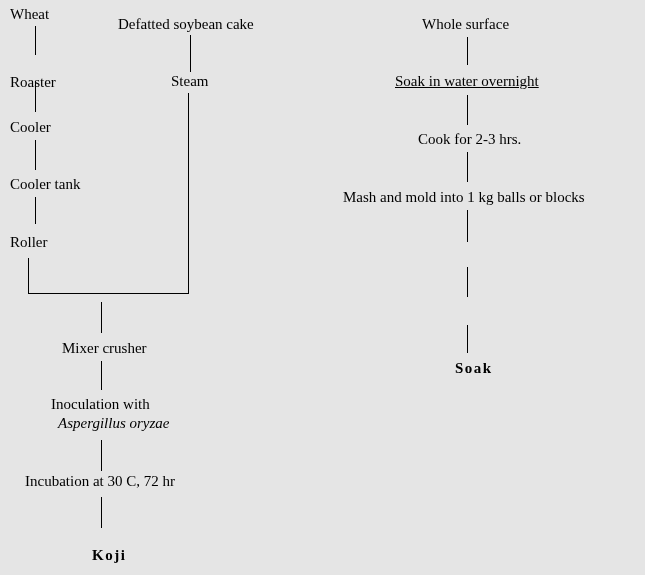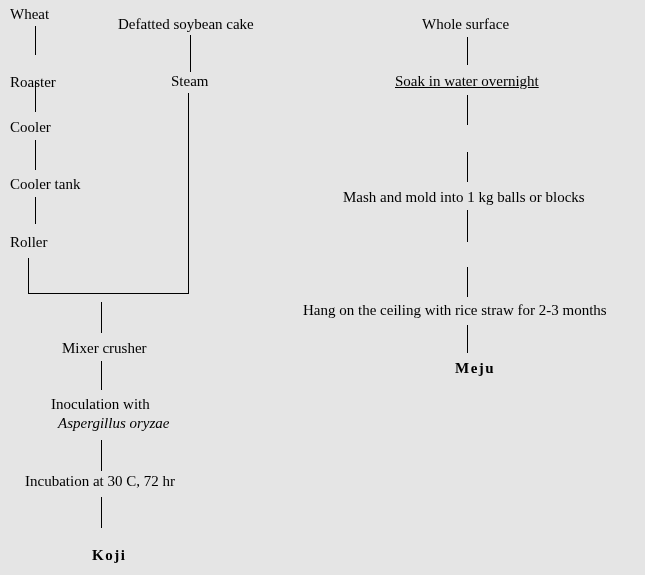--- a/index.html
+++ b/index.html
@@ -66,23 +66,23 @@
   <div class="vline" style="left:190px; top:35px;  height:37px;"></div>
   <div class="vline" style="left:188px; top:93px;  height:200px;"></div>
   <div class="hline" style="left:28px;  top:293px; width:161px;"></div>
   <div class="vline" style="left:101px; top:302px; height:31px;"></div>
   <div class="vline" style="left:101px; top:361px; height:29px;"></div>
   <div class="vline" style="left:101px; top:440px; height:31px;"></div>
   <div class="vline" style="left:101px; top:497px; height:31px;"></div>
 
   <span class="label" style="left:422px; top:17px;">Whole surface</span>
   <span class="label" style="left:395px; top:74px;text-decoration:underline;">Soak in water overnight</span>
+  <span class="label" style="left:418px; top:132px;">Cook for 2-3 hrs.</span>
   <span class="label" style="left:343px; top:190px;">Mash and mold into 1 kg balls or blocks</span>
-  <span class="label" style="left:303px; top:303px;">Hang on the ceiling with rice straw for 2-3 months</span>
-  <span class="label bold" style="left:455px; top:361px;">Meju</span>
+  <span class="label bold" style="left:455px; top:361px;">Soak</span>
 
   <div class="vline" style="left:467px; top:37px;  height:28px;"></div>
   <div class="vline" style="left:467px; top:95px;  height:30px;"></div>
   <div class="vline" style="left:467px; top:152px; height:30px;"></div>
   <div class="vline" style="left:467px; top:210px; height:32px;"></div>
   <div class="vline" style="left:467px; top:267px; height:30px;"></div>
   <div class="vline" style="left:467px; top:325px; height:28px;"></div>
 
 </div>
 

